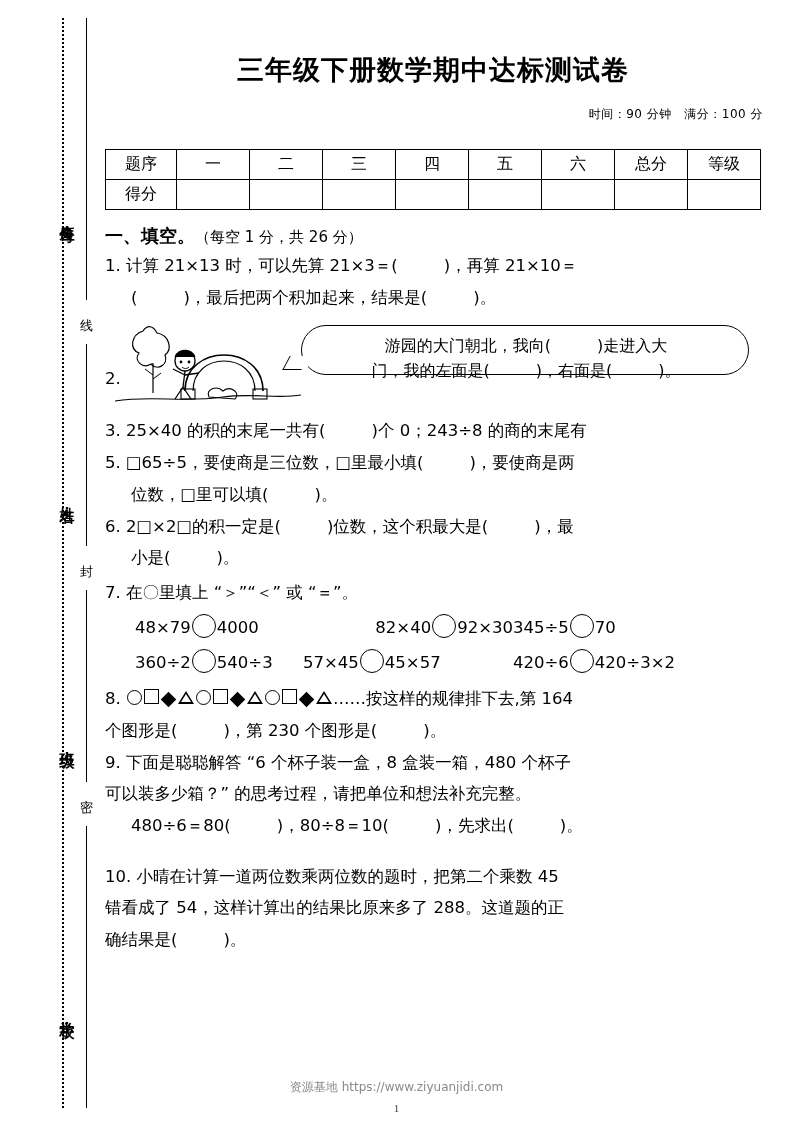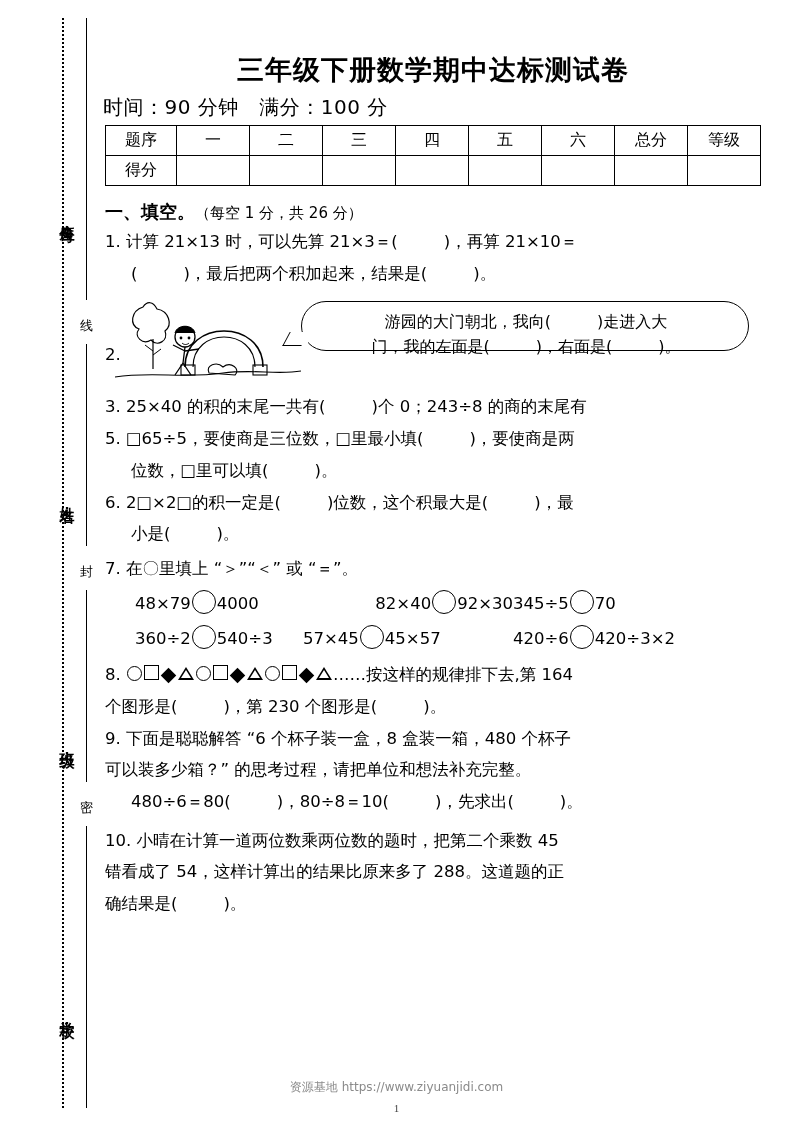--- a/index.html
+++ b/index.html
@@ -76,30 +76,30 @@
 
   .title {
     text-align: center;
     font-size: 27px;
     font-weight: bold;
     font-family: "DejaVu Sans", sans-serif;
     letter-spacing: 1px;
     margin-top: 40px;
   }
   .subtitle {
-    text-align: left;
-    font-size: 20px;
-    margin-top: 6px;
+    text-align: right;
+    font-size: 12px;
+    margin-top: 18px;
     font-family: "DejaVu Sans", sans-serif;
     letter-spacing: 0.5px;
   }
 
   table.scoretable {
     border-collapse: collapse;
-    margin: 4px 0 0 2px;
+    margin: 26px 0 0 2px;
     width: 656px;
     table-layout: fixed;
   }
   table.scoretable td {
     border: 1px solid #000;
     height: 27px;
     text-align: center;
     font-size: 16px;
     font-family: "DejaVu Sans", sans-serif;
   }
@@ -398,21 +398,21 @@
     <div class="q">
       <span>9. 下面是聪聪解答 “6 个杯子装一盒，8 盒装一箱，480 个杯子</span>
     </div>
     <div class="q">
       <span>可以装多少箱？” 的思考过程，请把单位和想法补充完整。</span>
     </div>
     <div class="q indent2">
       <span>480÷6＝80(</span><span class="blank"></span><span>)，80÷8＝10(</span><span class="blank"></span><span>)，先求出(</span><span class="blank"></span><span>)。</span>
     </div>
 
-    <div class="q" style="margin-top:12px;">
+    <div class="q" style="margin-top:24px;">
       <span>10. 小晴在计算一道两位数乘两位数的题时，把第二个乘数 45</span>
     </div>
     <div class="q">
       <span>错看成了 54，这样计算出的结果比原来多了 288。这道题的正</span>
     </div>
     <div class="q">
       <span>确结果是(</span><span class="blank"></span><span>)。</span>
     </div>
 
   </div>

